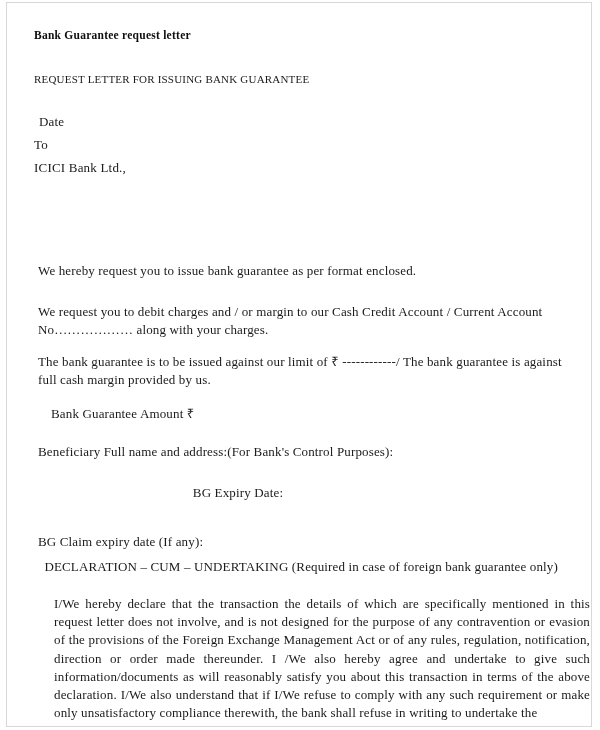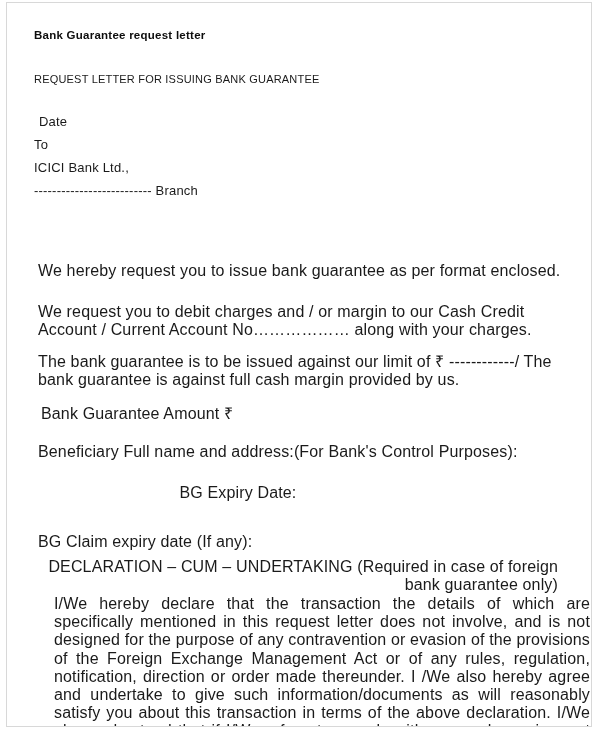--- a/index.html
+++ b/index.html
@@ -26,20 +26,21 @@
     border: 1px solid #d8d8d8;
     box-sizing: border-box;
     overflow: hidden;
   }
 
   .doc-inner {
     position: relative;
     width: 100%;
     height: 100%;
     box-sizing: border-box;
+    font-family: Liberation Serif, serif;
   }
 
   
   .doc-title {
     position: absolute;
     left: 27px;
     top: 26px;
     font-size: 11.5px;
     font-weight: bold;
     letter-spacing: 0.25px;
@@ -72,57 +73,56 @@
   }
   .address-line.indent {
     padding-left: 5px;
   }
 
   
   .body-block {
     position: absolute;
     left: 31px;
     width: 537px;
-    font-size: 16px;
+    font-size: 13px;
     letter-spacing: 0.15px;
     color: #1a1a1a;
   }
   .para {
     line-height: 18px;
   }
   .para.justified {
     text-align: justify;
     text-justify: inter-word;
   }
 
   .p-request      { position: absolute; left: 31px; top: 259px;  width: 540px; }
   .p-debit        { position: absolute; left: 31px; top: 300px;  width: 528px; }
   .p-limit        { position: absolute; left: 31px; top: 350px;  width: 534px; }
-  .p-amount       { position: absolute; left: 34px; top: 402px;  width: 400px; }
+  .p-amount       { position: absolute; left: 44px; top: 402px;  width: 400px; }
   .p-beneficiary  { position: absolute; left: 31px; top: 440px;  width: 480px; }
   .p-expiry       { position: absolute; left: 31px; top: 481px;  width: 400px; text-align: center; }
   .p-claim        { position: absolute; left: 31px; top: 518px;  width: 400px; margin-top: 12px; }
   .p-declaration  { position: absolute; left: 31px; top: 555px;  width: 520px; text-align: right; }
   .p-undertaking  { position: absolute; left: 31px; top: 592px;  width: 536px; line-height: 18.2px; margin-left: 16px; }
 </style>
 </head>
 <body>
 
 <div id="document-page">
   <div class="doc-inner">
 
     <div class="doc-title">Bank Guarantee request letter</div>
 
     <div class="doc-subtitle">REQUEST LETTER FOR ISSUING BANK GUARANTEE</div>
 
     <div class="address-block">
       <div class="address-line indent">Date</div>
       <div class="address-line">To</div>
       <div class="address-line">ICICI Bank Ltd.,</div>
-      <div class="address-line">-------------------------- Branch</div>
     </div>
 
     <div class="body-block para p-request">We hereby request you to issue bank guarantee as per format enclosed.</div>
 
     <div class="body-block para p-debit">We request you to debit charges and / or margin to our Cash Credit Account / Current Account No……………… along with your charges.</div>
 
     <div class="body-block para p-limit">The bank guarantee is to be issued against our limit of ₹ ------------/ The bank guarantee is against full cash margin provided by us.</div>
 
     <div class="body-block para p-amount">Bank Guarantee Amount ₹</div>
 

